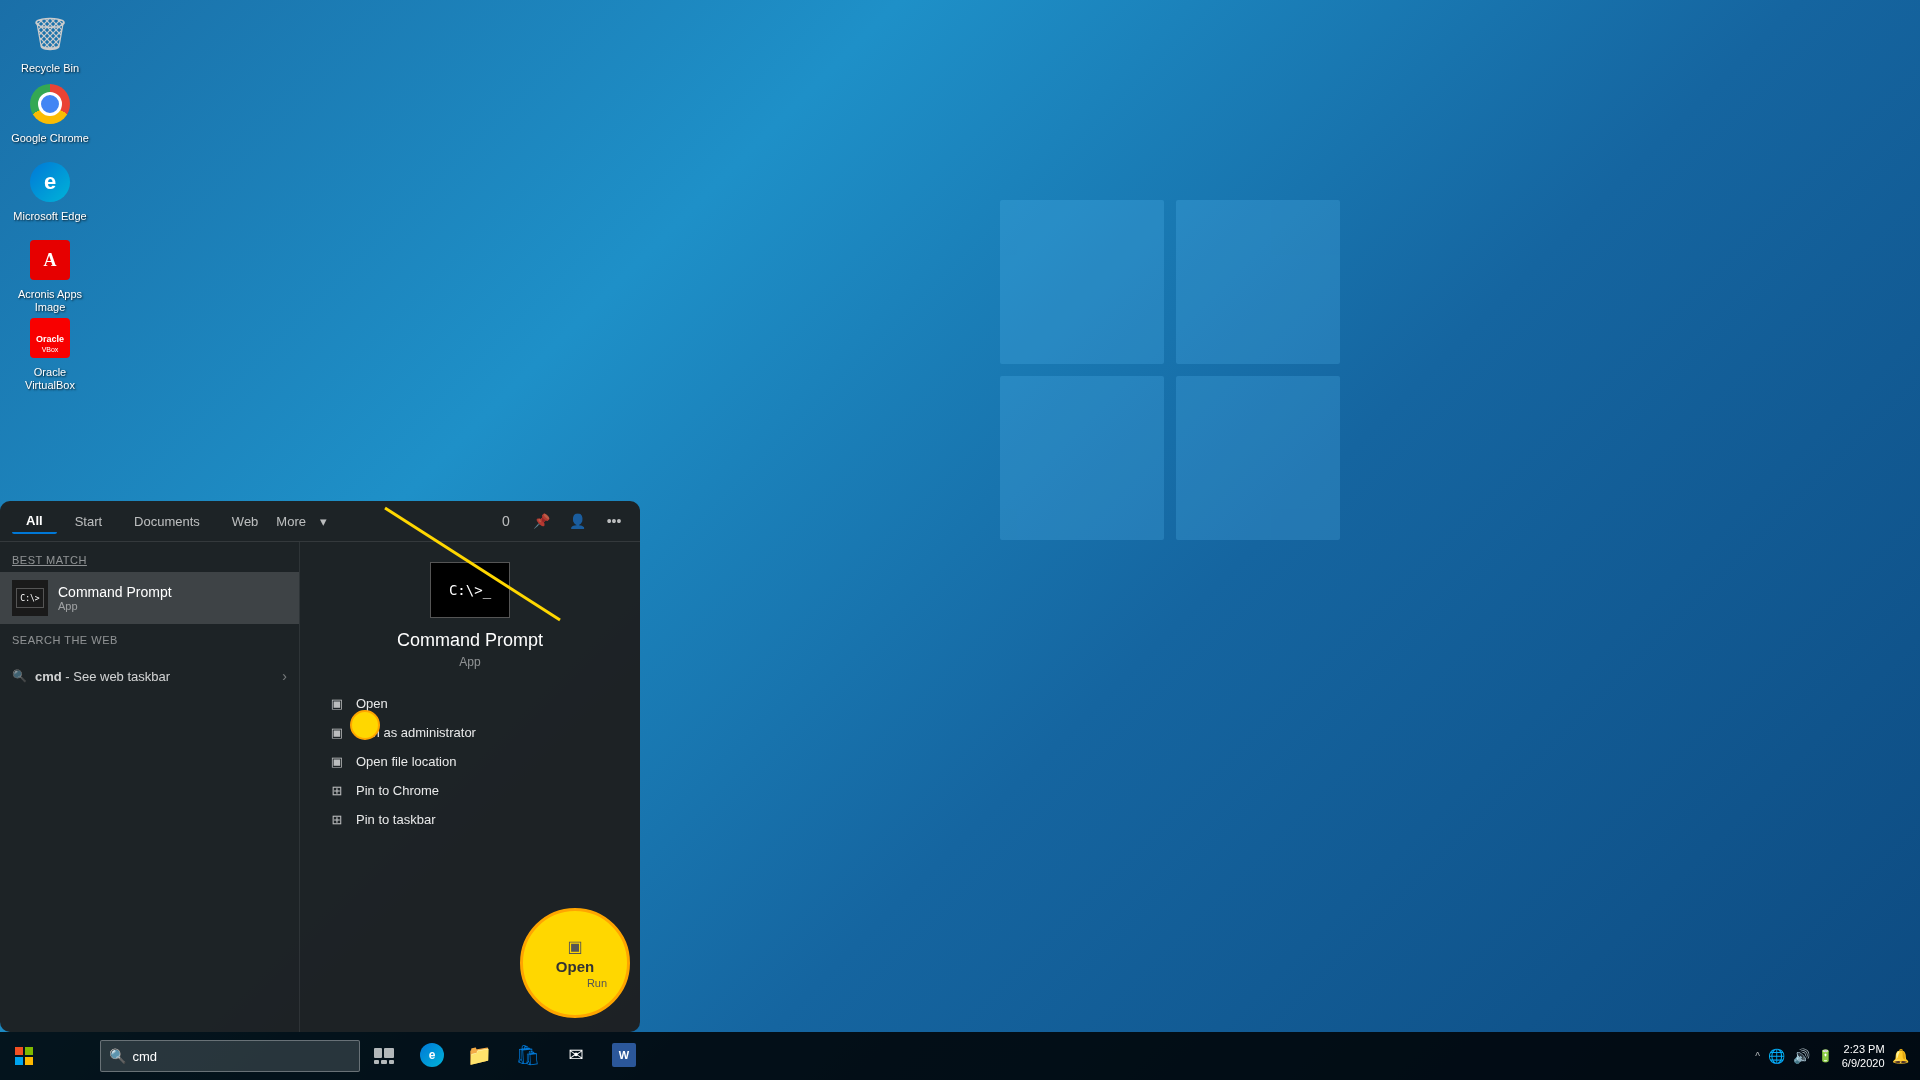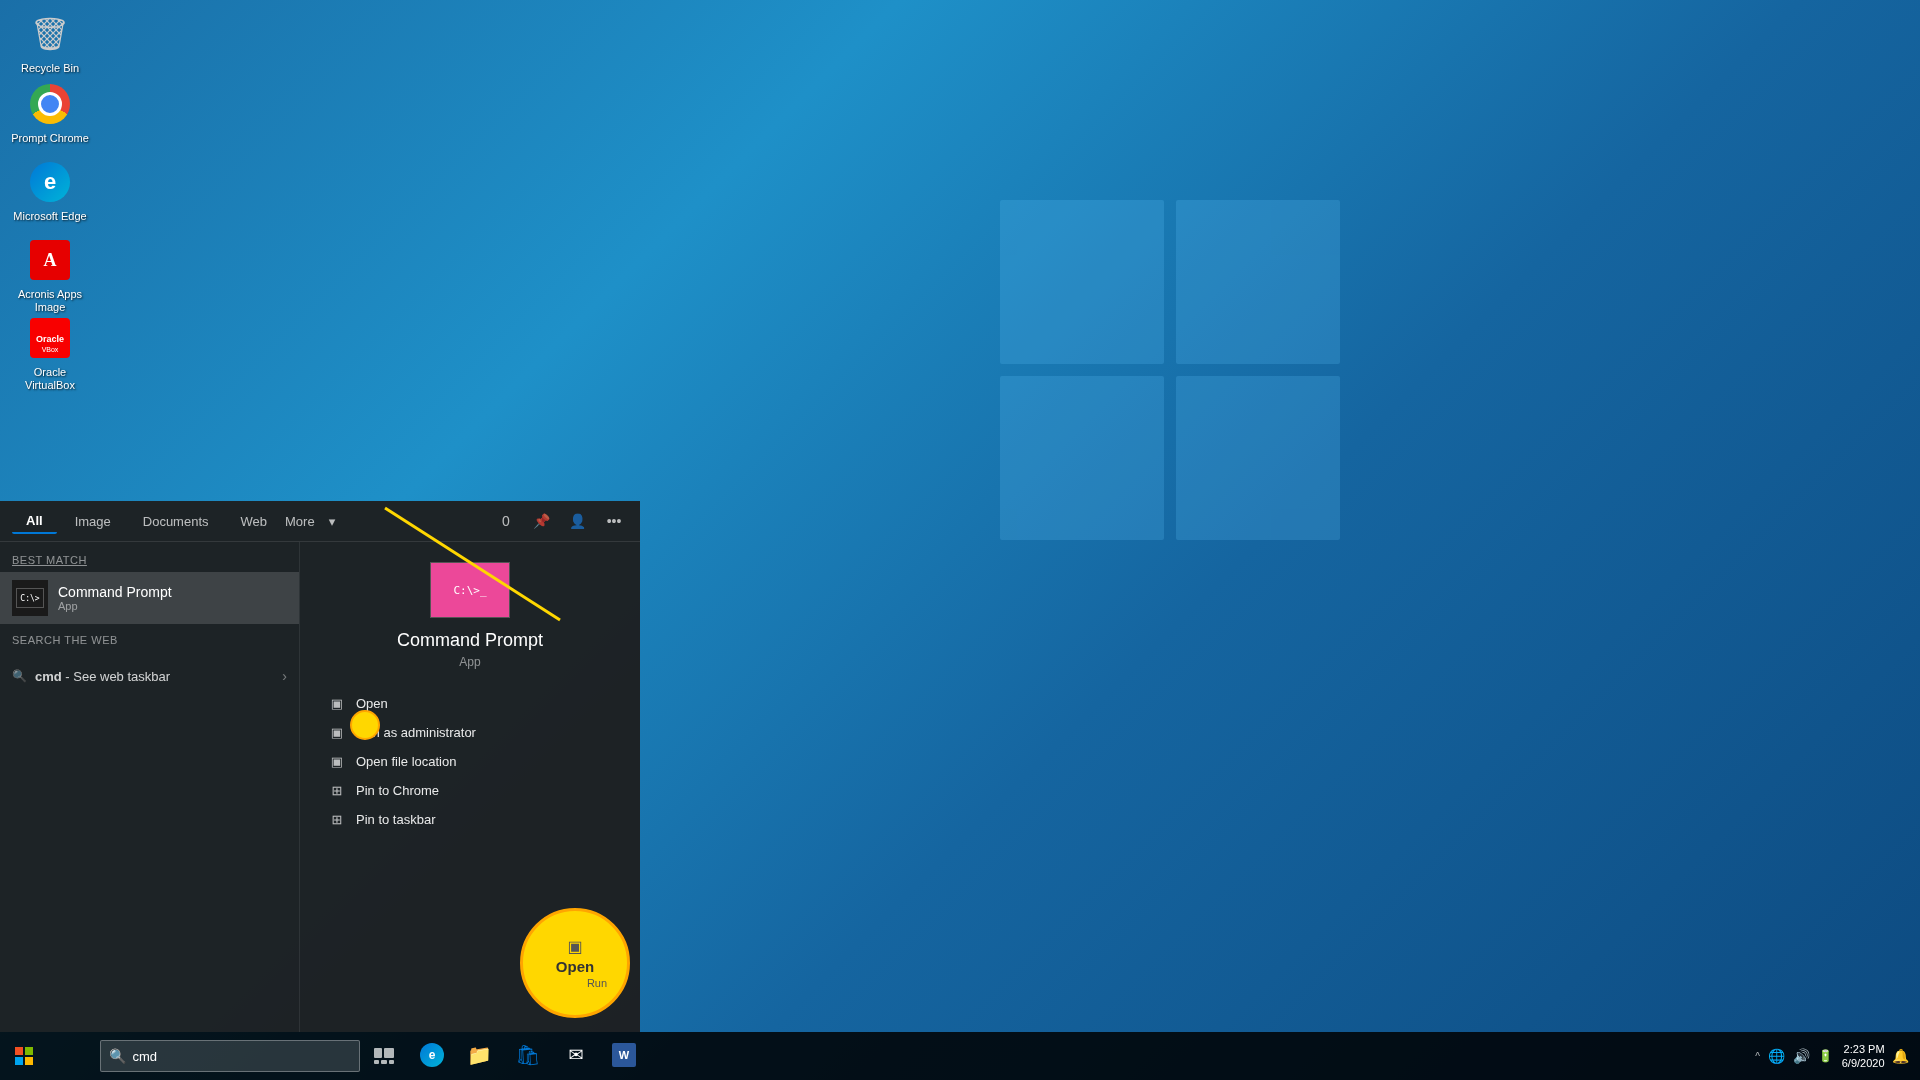--- a/index.html
+++ b/index.html
@@ -157,20 +157,21 @@
     
     #start-menu {
       position: absolute;
       bottom: 48px;
       left: 0;
       width: 640px;
       background: rgba(30, 30, 30, 0.95);
       z-index: 200;
       display: flex;
       flex-direction: column;
+      border-radius: 10px;
     }
 
     
     #search-tabs {
       display: flex;
       align-items: center;
       padding: 6px 12px;
       border-bottom: 1px solid rgba(255,255,255,0.1);
       gap: 4px;
     }
@@ -319,29 +320,29 @@
       padding: 20px;
       display: flex;
       flex-direction: column;
       align-items: center;
       position: relative;
     }
 
     #cmd-big-icon {
       width: 80px;
       height: 56px;
-      background: #ec4899;
+      background: #000000;
       border: 1px solid #555;
       margin-bottom: 12px;
       display: flex;
       align-items: center;
       justify-content: center;
       font-family: monospace;
       color: white;
-      font-size: 11px;
+      font-size: 14px;
     }
 
     #cmd-big-name {
       font-size: 18px;
       color: white;
       font-weight: 500;
       margin-bottom: 4px;
     }
     #cmd-big-type {
       font-size: 12px;
@@ -476,21 +477,21 @@
 
   <div id="icon-recycle" class="desktop-icon">
     <div class="icon-img recycle-icon">🗑</div>
     <span class="icon-label">Recycle Bin</span>
   </div>
 
   <div id="icon-chrome" class="desktop-icon" style="top:80px;left:10px;">
     <div class="icon-img">
         <div class="chrome-circle"></div>
       </div>
-    <span class="icon-label">Prompt Chrome</span>
+    <span class="icon-label">Google Chrome</span>
   </div>
 
   <div id="icon-edge" class="desktop-icon" style="top:158px;left:10px;">
     <div class="icon-img">
         <div class="edge-icon">e</div>
       </div>
     <span class="icon-label">Microsoft Edge</span>
   </div>
 
   <div id="icon-acronis" class="desktop-icon" style="top:236px;left:10px;">
@@ -515,21 +516,21 @@
   </div>
 
   <svg id="svg-connector">
     <line x1="385" y1="508" x2="560" y2="620" stroke="#FFD700" stroke-width="3"></line>
   </svg>
 
   <div id="start-menu">
 
     <div id="search-tabs">
       <div class="search-tab active">All</div>
-      <div class="search-tab">Image</div>
+      <div class="search-tab">Start</div>
       <div class="search-tab">Documents</div>
       <div class="search-tab">Web</div>
       <div class="search-tab-more">
         <span>More</span>
         <span>▾</span>
       </div>
       <div id="tab-icons">
         <div class="tab-icon-btn">0</div>
         <div class="tab-icon-btn">📌</div>
         <div class="tab-icon-btn">👤</div>

